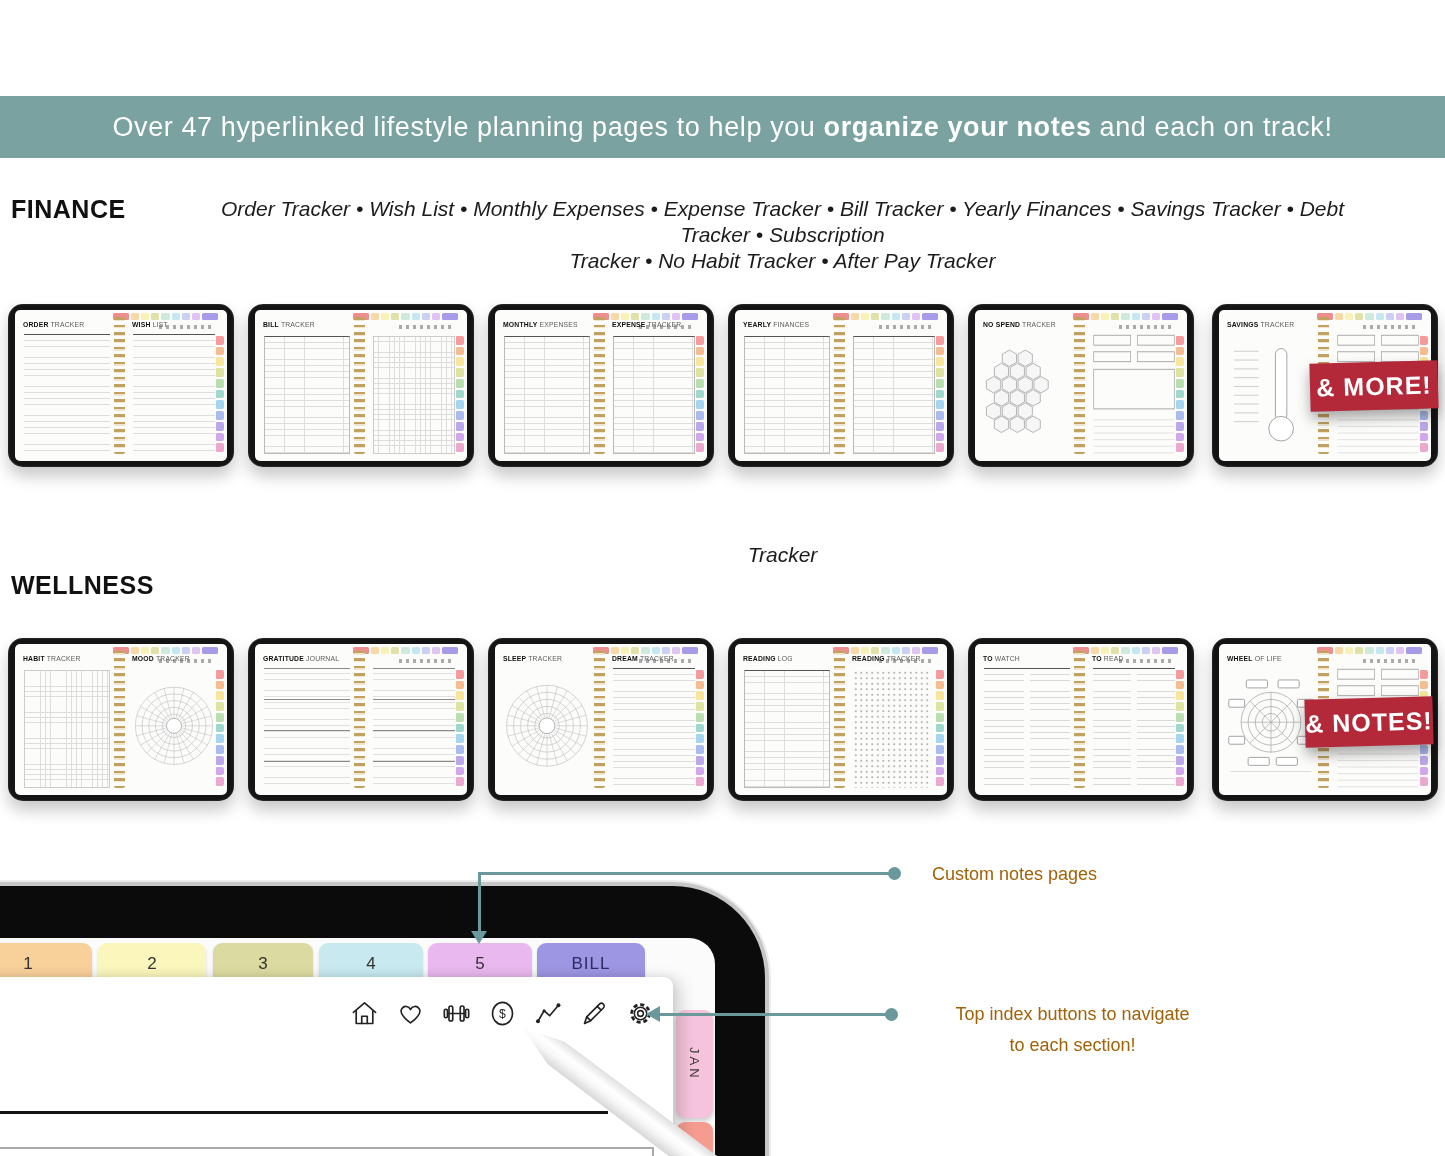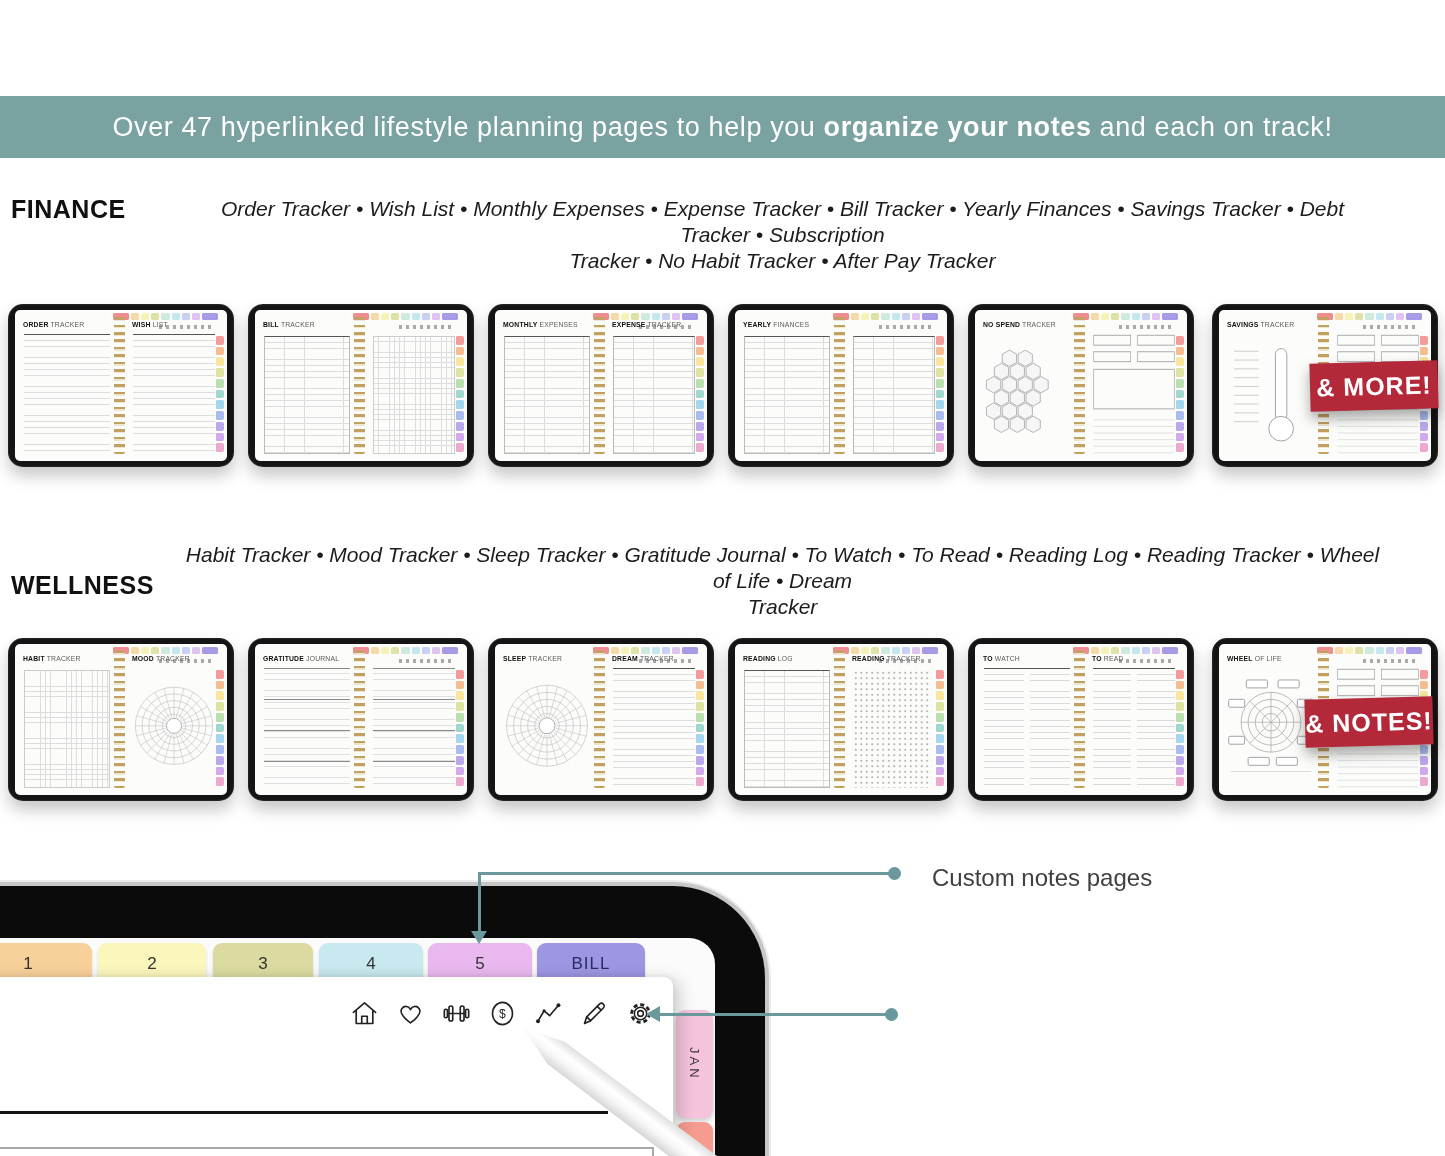--- a/index.html
+++ b/index.html
@@ -92,21 +92,21 @@
     clip-path:polygon(0 50%,13% 3%,100% 0,100% 100%,13% 97%);
     filter:drop-shadow(3px 5px 5px rgba(0,0,0,.25));}
 
   
   .leader{position:absolute;background:var(--leader,#6A989B);z-index:7;}
   .dot{position:absolute;width:13px;height:13px;border-radius:50%;background:var(--leader,#6A989B);z-index:7;}
   .arrow-down{position:absolute;width:0;height:0;border-left:8px solid transparent;border-right:8px solid transparent;
     border-top:13px solid var(--leader,#6A989B);z-index:7;}
   .arrow-left{position:absolute;width:0;height:0;border-top:8px solid transparent;border-bottom:8px solid transparent;
     border-right:14px solid var(--leader,#6A989B);z-index:7;}
-  .note-text{position:absolute;font-size:24px;color:#404040;z-index:7;}
+  .note-text{position:absolute;font-size:18px;color:#a16207;z-index:7;}
 </style>
 </head>
 <body>
 
 <div class="stage">
 
 
   <div class="banner">
     <div><span>Over 47 hyperlinked lifestyle planning pages to help you </span><b>organize your notes</b><span> and each on track!</span></div>
   </div>
@@ -430,21 +430,20 @@
             <span style="background:#D2A8EC"></span>
             <span style="background:#ECA8CE"></span>
           </div>
       </div>
     </div>
     </div>
   <div class="badge" style="left:1310px;top:362px">&amp; MORE!</div>
 
   <div class="sec-label" style="top:571px">WELLNESS</div>
   <div class="sec-list" style="top:542px">
-    <div>Habit Tracker • Mood Tracker • Sleep Tracker • Gratitude Journal • To Watch • To Read • Reading Log • Reading Tracker • Wheel of Life • Dream</div>
     <div>Tracker</div>
   </div>
   <div class="t-row" style="top:638px">
     <div class="tablet" style="left:8px">
       <div class="t-screen">
         <div class="t-topstrip">
             <span class="end" style="background:#EE8D8D"></span>
             <span class="" style="background:#F6D9A6"></span>
             <span class="" style="background:#F8F2B8"></span>
             <span class="" style="background:#DFE2A6"></span>
@@ -859,14 +858,18 @@
 
   <div class="leader" style="left:479px;top:872px;width:415px;height:3px"></div>
   <div class="leader" style="left:478px;top:872px;width:3px;height:60px"></div>
   <div class="arrow-down" style="left:471px;top:931px"></div>
   <div class="dot" style="left:888px;top:867px"></div>
   <div class="note-text" style="left:932px;top:864px">Custom notes pages</div>
 
   <div class="leader" style="left:660px;top:1013px;width:231px;height:3px"></div>
   <div class="arrow-left" style="left:646px;top:1006px"></div>
   <div class="dot" style="left:885px;top:1008px"></div>
+  <div class="note-text" style="left:905px;top:999px;width:335px;text-align:center;line-height:31px">
+    <div>Top index buttons to navigate</div>
+    <div>to each section!</div>
+  </div>
 
 </div>
 
 </body></html>

